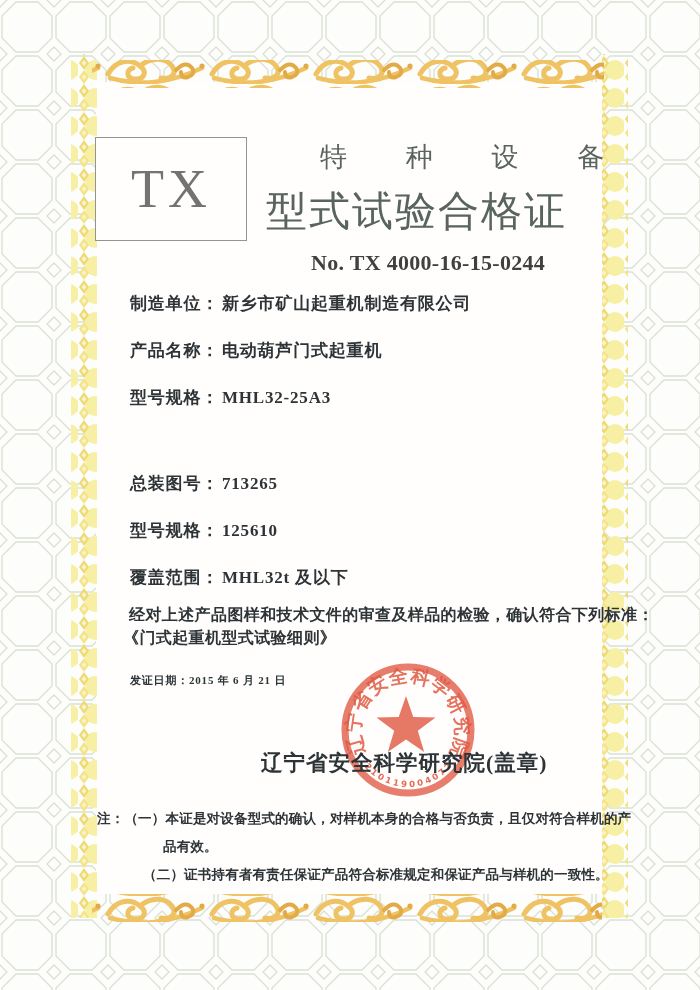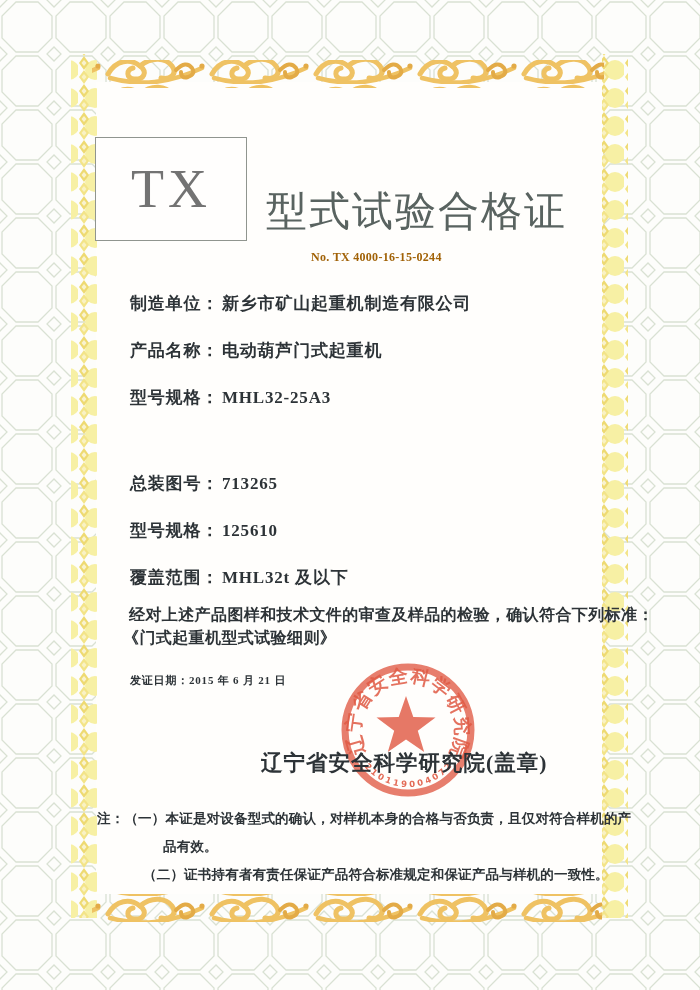--- a/index.html
+++ b/index.html
@@ -13,21 +13,21 @@
   }
   .bg{position:absolute;left:0;top:0;}
   .abs{position:absolute;white-space:nowrap;}
   .txbox{
     position:absolute;left:95px;top:137px;width:150px;height:102px;
     border:1px solid #90958f;display:flex;align-items:center;justify-content:center;background:#fffefd;
   }
   .txbox span{font-size:54px;color:#737373;letter-spacing:4px;line-height:1;}
   .title1{left:320px;top:139px;font-size:27px;letter-spacing:26px;color:var(--title-gray);}
   .title2{left:266px;top:184px;font-size:41px;letter-spacing:2px;color:var(--title-gray);}
-  .certno{left:311px;top:250px;font-size:12px;font-weight:bold;letter-spacing:0.3px;color:#a16207;}
+  .certno{left:311px;top:250px;font-size:22px;font-weight:bold;letter-spacing:0.3px;color:#404040;}
   .field{left:130px;font-size:17px;font-weight:bold;letter-spacing:0.8px;}
   .field .val{margin-left:3px;}
   .statement{left:129px;font-size:16px;font-weight:bold;letter-spacing:0.4px;}
   .issue{left:130px;top:673px;font-size:11px;font-weight:bold;letter-spacing:0.8px;}
   .issuer{left:261px;top:748px;font-size:21.5px;font-weight:bold;letter-spacing:1px;z-index:3;}
   .stamp{position:absolute;left:323px;top:645px;z-index:2;}
   .stamp-arc{font-size:19px;font-weight:bold;fill:var(--stamp-red);letter-spacing:1px;opacity:.85;
              font-family:"Liberation Serif","DejaVu Serif",serif;}
   .stamp-serial{font-size:8.5px;font-weight:bold;fill:var(--stamp-red);letter-spacing:2.6px;opacity:.9;
              font-family:"DejaVu Sans","Liberation Sans",sans-serif;}
@@ -76,20 +76,21 @@
     <rect x="71" y="54" width="26" height="864" fill="url(#pat-strip)"></rect>
     <rect x="602" y="54" width="26" height="864" fill="url(#pat-strip)"></rect>
     <rect x="92" y="60" width="512" height="28" fill="url(#pat-goldband)"></rect>
     <rect x="92" y="894" width="510" height="28" fill="url(#pat-goldband)"></rect>
   </svg>
 
   <div class="txbox">
     <span>TX</span>
   </div>
 
+  <div class="abs title1">特 种 设 备</div>
   <div class="abs title2">型式试验合格证</div>
   <div class="abs certno">No. TX 4000-16-15-0244</div>
 
   <div class="abs field" style="top:339px">
     <span>产品名称：</span><span class="val">电动葫芦门式起重机</span>
   </div>
   <div class="abs field" style="top:292px">
     <span>制造单位：</span><span class="val">新乡市矿山起重机制造有限公司</span>
   </div>
   <div class="abs field" style="top:386px">

